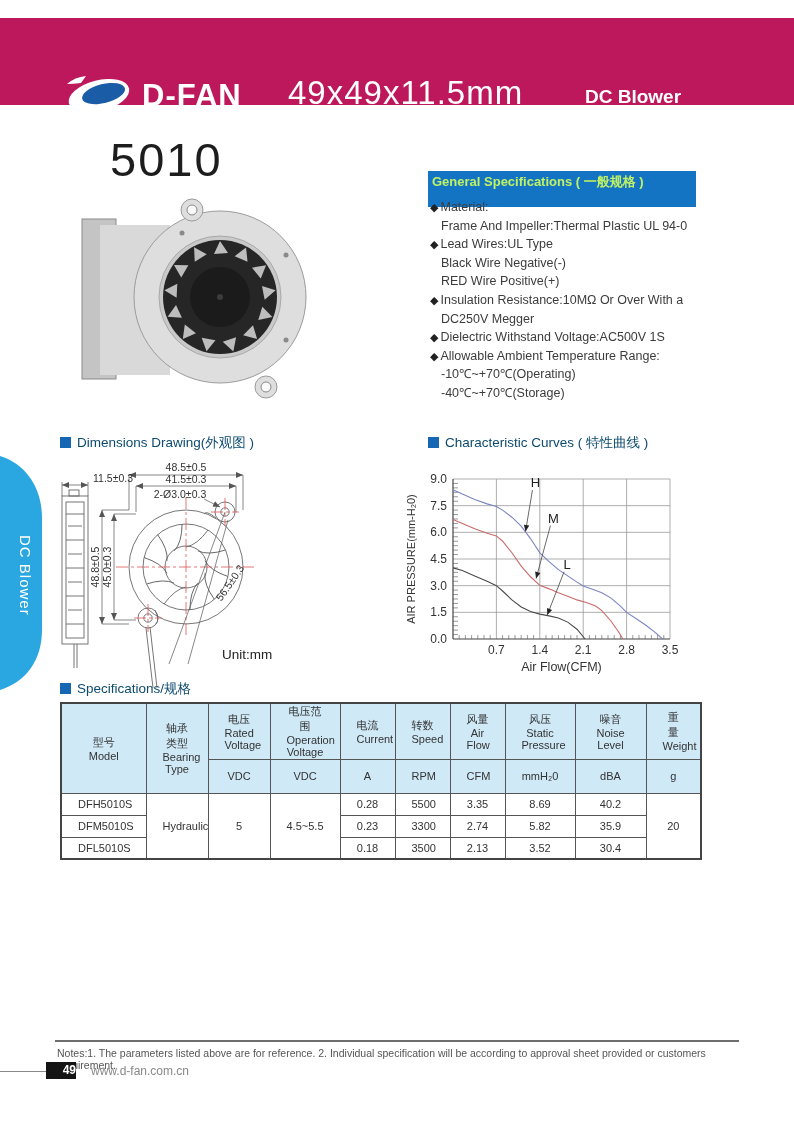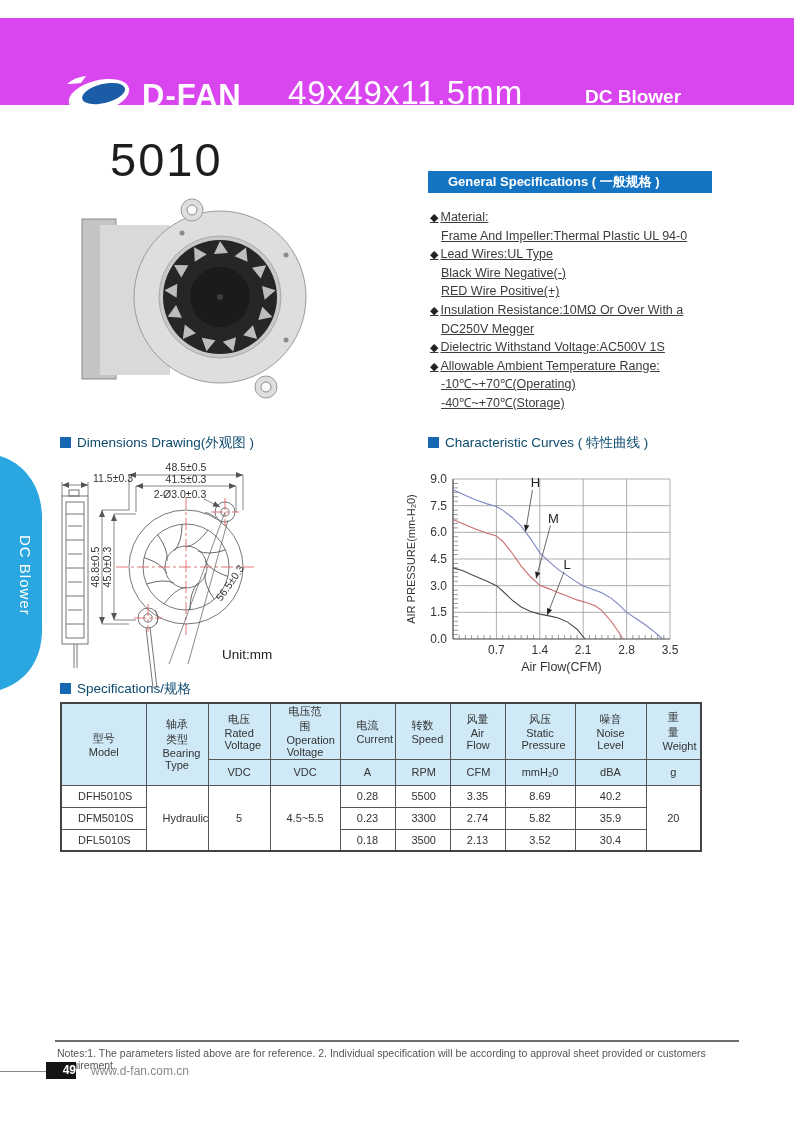--- a/index.html
+++ b/index.html
@@ -1,52 +1,52 @@
 <!DOCTYPE html>
 <html><head>
 <meta charset="utf-8">
 <style>
   html,body{margin:0;padding:0;background:#fff;}
   .page{position:relative;width:794px;height:1123px;background:#fff;overflow:hidden;
         font-family:"Liberation Sans",sans-serif;color:#333;}
   
-  .hdr-bar{position:absolute;left:0;top:18px;width:794px;height:87px;background:#d946ef;}
+  .hdr-bar{position:absolute;left:0;top:18px;width:794px;height:87px;background:#be185d;}
   .brand{position:absolute;left:58px;top:53px;}
   .brand-name{position:absolute;left:142px;top:60px;font-size:31px;font-weight:bold;color:#fff;letter-spacing:1px;}
   .size-title{position:absolute;left:288px;top:56px;font-size:33px;color:#fff;letter-spacing:1px;text-align:center;}
   .product-type{position:absolute;left:585px;top:68px;font-size:19px;font-weight:bold;color:#fff;}
   
   .side-tab{position:absolute;left:0;top:450px;width:46px;height:245px;}
   .side-tab-label{position:absolute;left:10px;top:60px;width:24px;height:130px;color:#fff;
         font-size:15px;writing-mode:vertical-rl;text-align:center;letter-spacing:1px;}
   
   .model-number{position:absolute;left:110px;top:132px;font-size:47px;color:#1d1d1d;letter-spacing:2px;}
   .fan-photo{position:absolute;left:70px;top:193px;}
   
-  .gs-title{position:absolute;left:428px;top:171px;width:264px;height:22px;background:#1474c4;
-        color:#ffffff;font-size:13px;font-weight:bold;line-height:22px;padding-left:20px;}
-  .gs-list{position:absolute;left:430px;top:208px;width:300px;font-size:12.5px;color:#3c3c3c;text-decoration:underline;}
+  .gs-title{position:absolute;left:428px;top:171px;width:264px;height:36px;background:#1474c4;
+        color:#bef264;font-size:13px;font-weight:bold;line-height:22px;padding-left:4px;}
+  .gs-list{position:absolute;left:430px;top:198px;width:300px;font-size:12.5px;color:#3c3c3c;}
   .gs-line{line-height:18.6px;white-space:nowrap;}
   .gs-line.c{padding-left:11px;}
   .gs-bullet{font-size:11px;margin-right:2px;color:#222;}
   
   .sec-hdr{position:absolute;font-size:13.5px;color:#0c4a6e;}
   .sec-hdr .sq{display:inline-block;width:11px;height:11px;background:#1567b3;margin-right:6px;vertical-align:-1px;}
   #hdr-dims{left:60px;top:434px;}
   #hdr-curves{left:428px;top:434px;}
   #hdr-table{left:60px;top:680px;}
   .dims-svg{position:absolute;left:56px;top:452px;}
   .chart-svg{position:absolute;left:405px;top:458px;}
   
   .spec-table-wrap{position:absolute;left:60px;top:702px;}
   table.spec{border-collapse:collapse;table-layout:fixed;width:640px;font-size:11px;color:#333;}
   table.spec td,table.spec th{border:1px solid #555;text-align:center;vertical-align:middle;
         font-weight:normal;white-space:pre-line;padding:0 16px;overflow:hidden;}
   table.spec{border:2px solid #444;}
-  tr.h1{height:56px;} tr.h2{height:26px;} tr.d{height:22px;}
+  tr.h1{height:56px;} tr.h2{height:34px;} tr.d{height:22px;}
   .hdrcell{background:#cfe9f7;}
   td.model-cell{text-align:center;}
   
   .foot-line{position:absolute;left:55px;top:1040px;width:684px;border-top:2px solid #6e6e6e;}
   .notes{position:absolute;left:57px;top:1047px;width:700px;font-size:10.5px;color:#555;}
   .page-rule{position:absolute;left:0;top:1071px;width:46px;border-top:1px solid #888;}
   .page-num{position:absolute;left:46px;top:1062px;width:30px;height:17px;background:#141414;color:#fff;
         font-size:12px;font-weight:bold;text-align:right;line-height:17px;}
   .website{position:absolute;left:91px;top:1064px;font-size:12px;color:#888;}
 </style>

